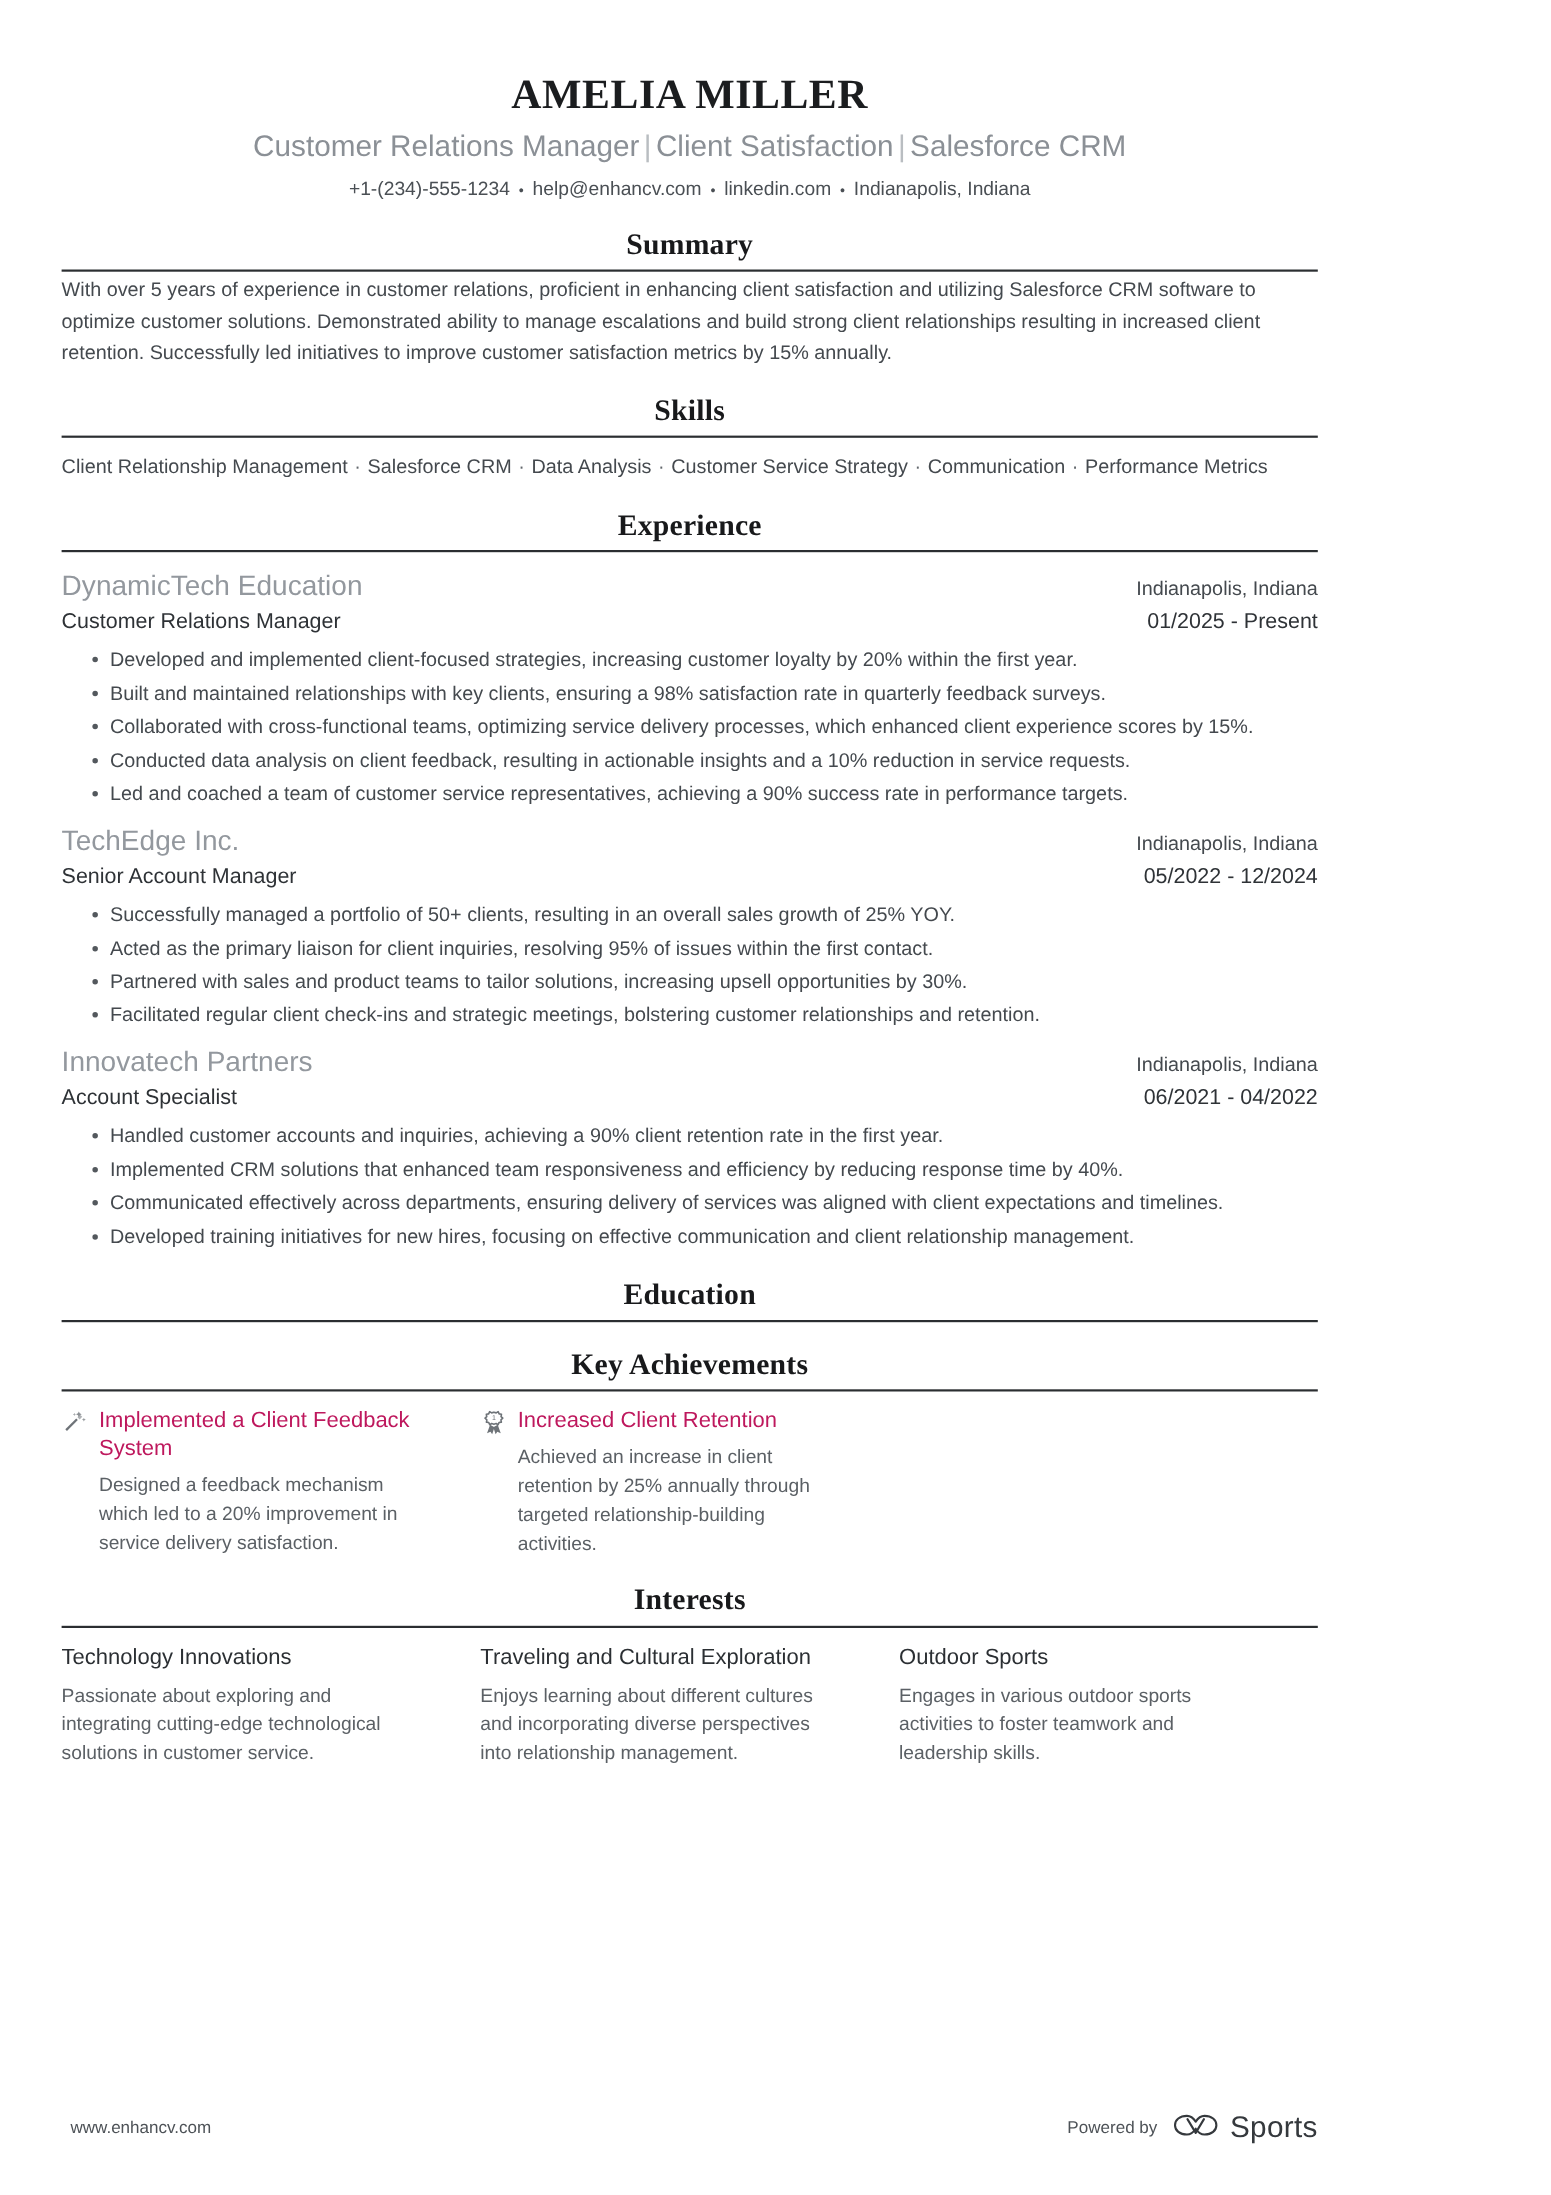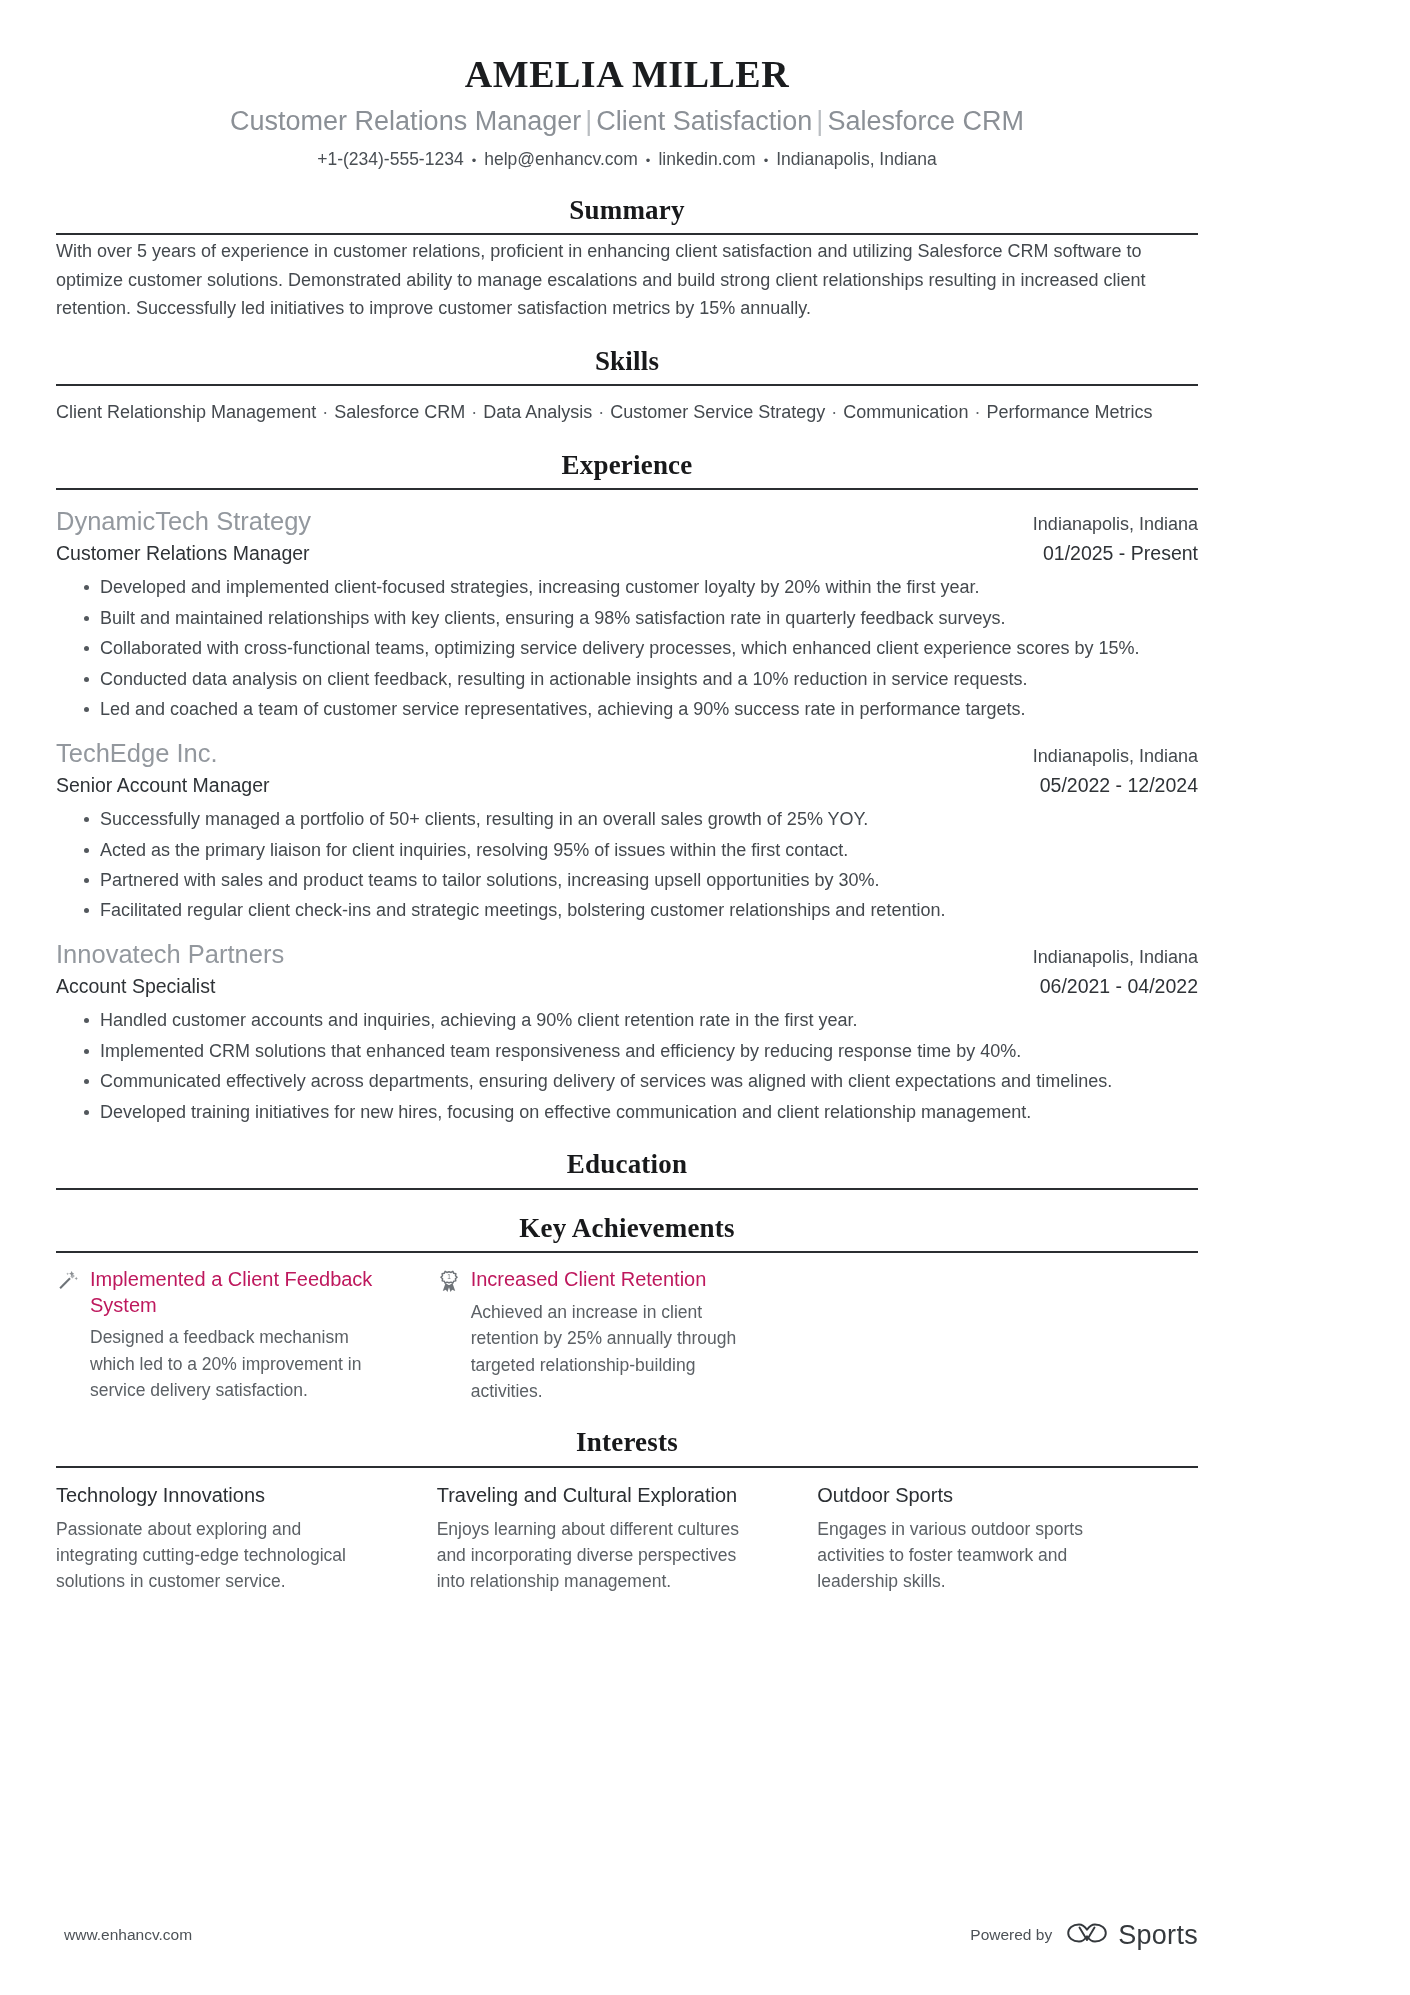--- a/index.html
+++ b/index.html
@@ -13,21 +13,21 @@
     height: 1995px;
     font-family: "Liberation Sans", sans-serif;
     color: #33383d;
     position: relative;
     overflow: hidden;
   }
 
   .page {
     width: 1254px;
     height: 1995px;
-    padding: 40px 56px 0 56px;
+    padding: 52px 56px 0 56px;
     position: relative;
   }
 
   
   .header {
     text-align: center;
     padding-top: 12px;
   }
   .name {
     font-family: "Liberation Serif", serif;
@@ -301,21 +301,21 @@
     <div class="rule"></div>
     <div class="skills-body" id="skills-body"><span>Client Relationship Management</span><span class="sdot"> · </span><span>Salesforce CRM</span><span class="sdot"> · </span><span>Data Analysis</span><span class="sdot"> · </span><span>Customer Service Strategy</span><span class="sdot"> · </span><span>Communication</span><span class="sdot"> · </span><span>Performance Metrics</span></div>
   </div>
 
   <div class="section">
     <div class="section-title">Experience</div>
     <div class="rule"></div>
     <div id="experience-list">
         <div class="job">
           <div class="job-row">
-            <div class="job-company">DynamicTech Strategy</div>
+            <div class="job-company">DynamicTech Education</div>
             <div class="job-location">Indianapolis, Indiana</div>
           </div>
           <div class="job-row2">
             <div class="job-title">Customer Relations Manager</div>
             <div class="job-dates">01/2025 - Present</div>
           </div>
           <ul class="bullets">
             <li>Developed and implemented client-focused strategies, increasing customer loyalty by 20% within the first year.</li>
             <li>Built and maintained relationships with key clients, ensuring a 98% satisfaction rate in quarterly feedback surveys.</li>
             <li>Collaborated with cross-functional teams, optimizing service delivery processes, which enhanced client experience scores by 15%.</li>

